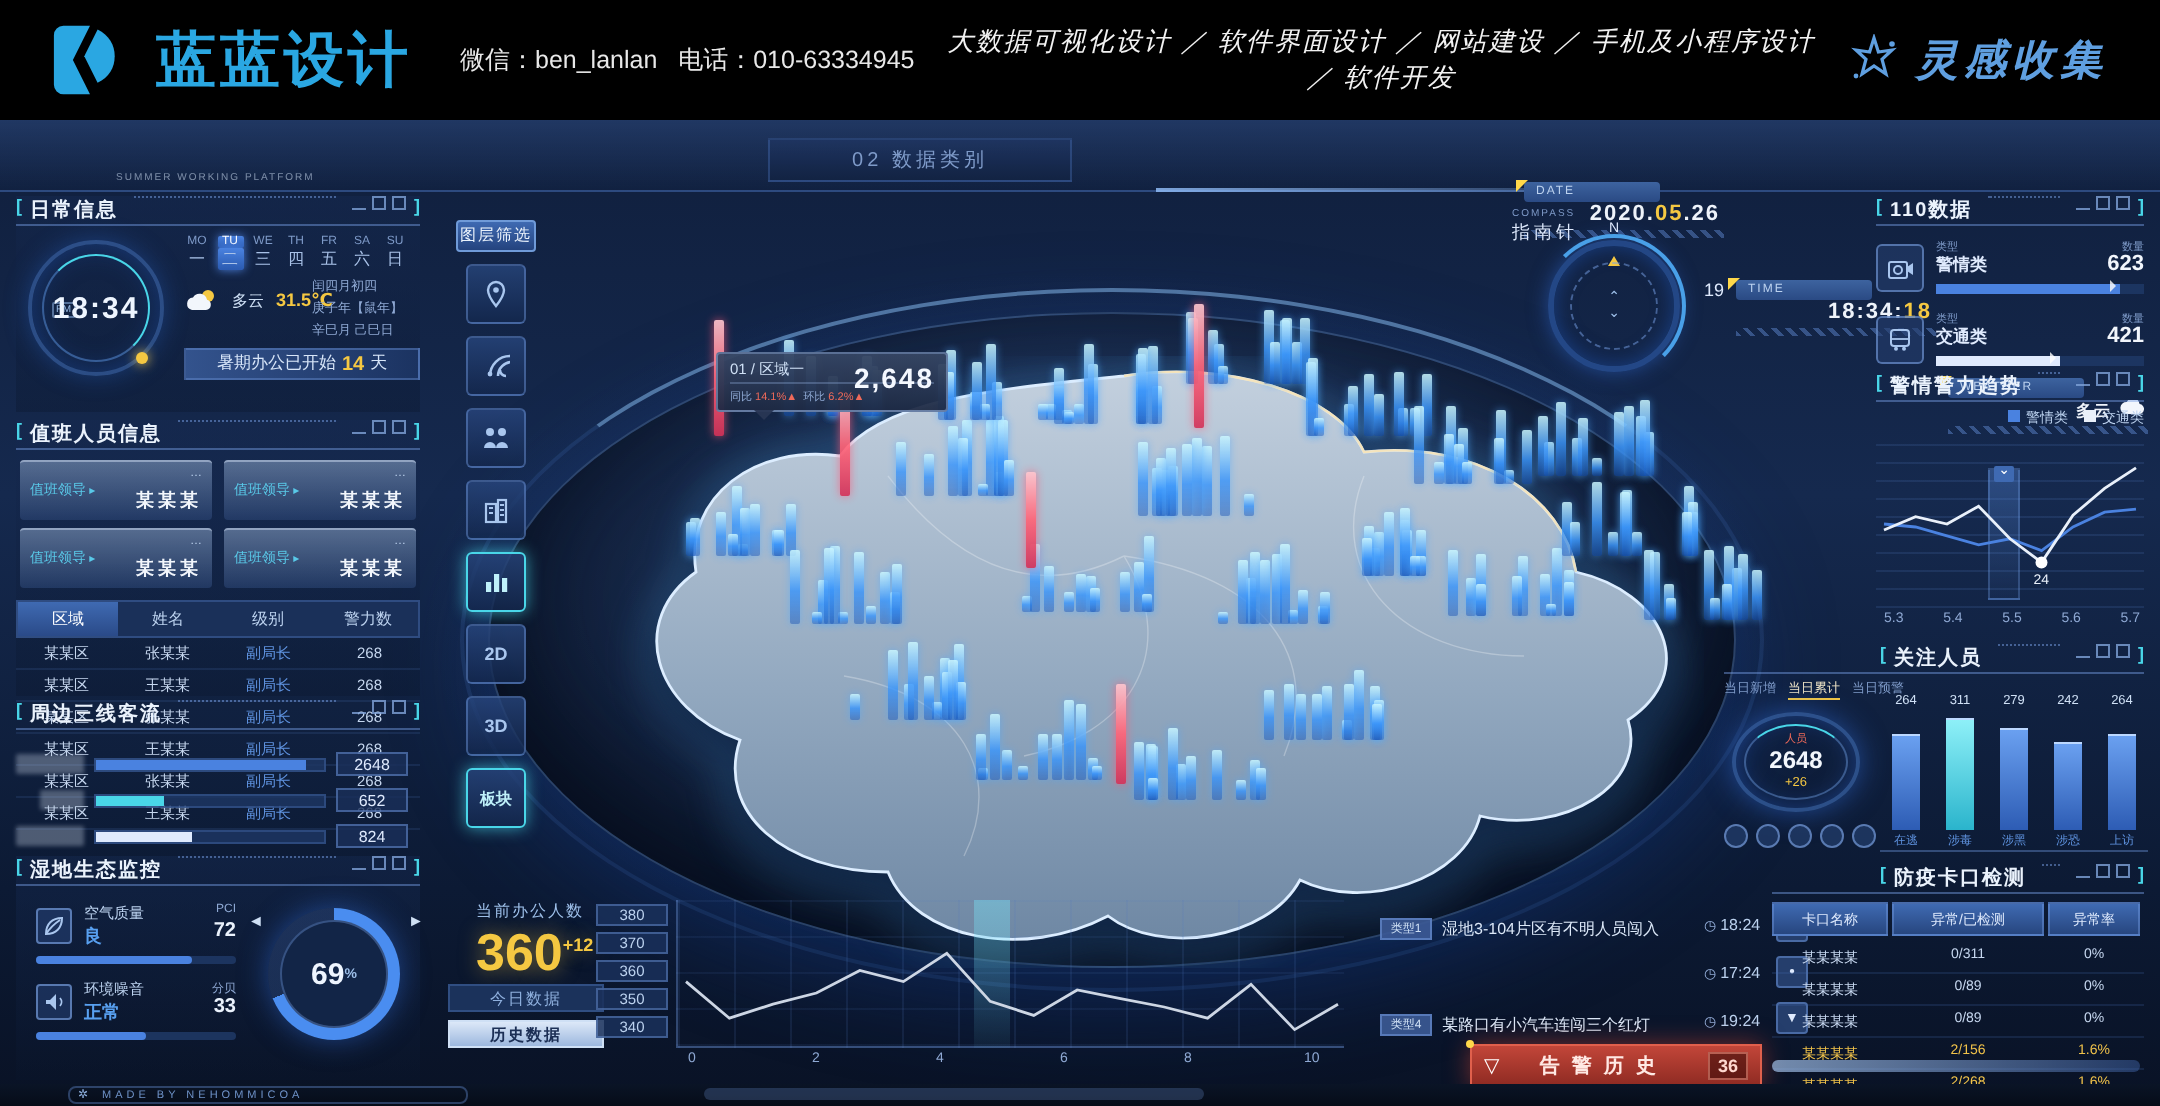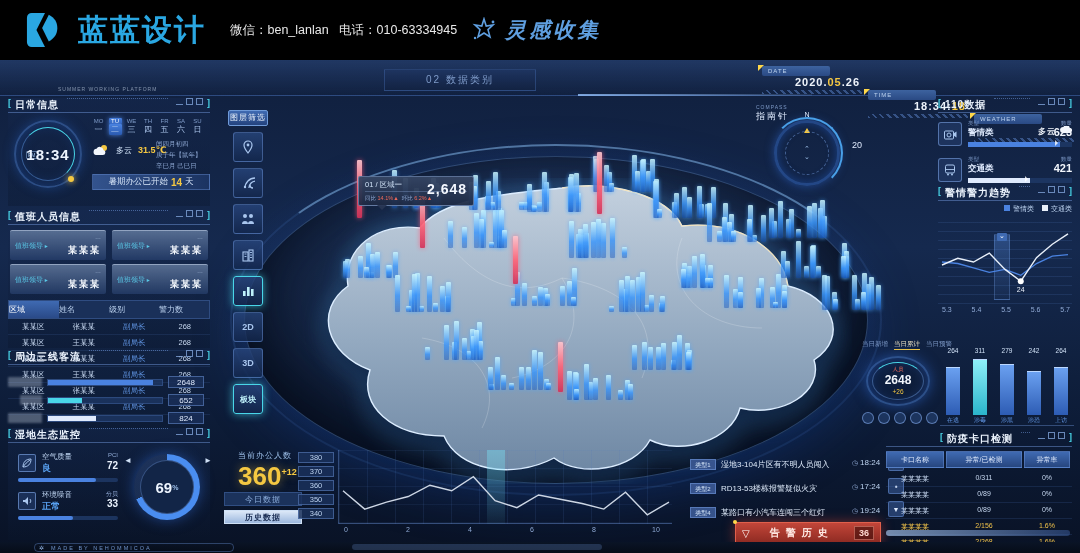--- a/index.html
+++ b/index.html
@@ -33,21 +33,21 @@
   .title-cn { color:#fff; font-size:12px; font-weight:bold; letter-spacing:2px; text-shadow:0 1px 2px rgba(0,0,20,.6); }
   .title-sub { position:absolute; left:58px; top:26px; color:rgba(210,225,245,.55); font-size:5px; letter-spacing:1px; }
 
   .tab { height:22px; display:flex; align-items:center; justify-content:center; font-size:10px; letter-spacing:2px; cursor:pointer; }
   .tab.active { background:linear-gradient(180deg,#eef4fc,#9db8de); color:#1c2f55; font-weight:bold;
     border:1px solid #cfe0f5; box-shadow:0 0 8px rgba(160,200,255,.4); }
   .tab.active::before { content:""; position:absolute; right:-2px; top:-3px; width:4px; height:4px; background:#ffd84a; border-radius:50%; }
   .tab.inactive { background:linear-gradient(180deg,rgba(30,52,96,.9),rgba(18,34,66,.9)); color:#7e9ac8; border:1px solid rgba(70,110,180,.4); }
   .tab .tabico { width:14px; height:8px; border:1px solid currentColor; border-radius:2px; margin-right:8px; opacity:.8; }
 
-  .stat-chip { width:100px; height:24px; position:relative; }
+  .stat-chip { width:100px; height:24px; position:relative;margin-top:25px; }
   .stat-chip .lab { position:absolute; left:0; top:0; width:68px; height:10px; background:linear-gradient(180deg,#3d639f,#2a4a84);
     border-radius:2px; color:#bcd2ef; font-size:6px; letter-spacing:1px; padding-left:6px; line-height:10px; }
   .stat-chip .lab::before { content:""; position:absolute; left:-4px; top:-1px; border:3px solid transparent; border-top-color:#ffd84a; border-left-color:#ffd84a; }
   .stat-chip .val { position:absolute; right:2px; top:10px; color:#eef3fa; font-size:11px; font-weight:bold; letter-spacing:1px; }
   .stat-chip .val .yel { color:#f5c842; }
   .stat-chip .hatch { position:absolute; left:0; bottom:-4px; width:100%; height:4px;
     background:repeating-linear-gradient(45deg,rgba(90,130,200,.5) 0 2px,transparent 2px 5px); }
 
   
   .p-h { position:relative; height:15px; display:flex; align-items:flex-start; gap:4px;
@@ -86,21 +86,21 @@
 
   
   .card { position:absolute; width:96px; height:30px; background:linear-gradient(180deg,rgba(150,176,212,.5),rgba(44,70,118,.6));
     border-top:1px solid rgba(220,235,255,.6); border-radius:2px; padding:3px 5px; }
   .card .role { color:#59c9e8; font-size:7px; }
   .card .role::after { content:" ▸"; color:#59c9e8; font-size:6px; }
   .card .dots3 { position:absolute; right:4px; top:3px; color:#bcd2ef; font-size:6px; letter-spacing:1px; }
   .card .nm { position:absolute; right:5px; bottom:3px; color:#f2f6fc; font-size:9px; font-weight:bold; letter-spacing:2px; }
   .dtab { position:absolute; left:0; width:202px; font-size:8px; }
   .dtab .hr { display:flex; background:rgba(28,50,92,.9); border:1px solid rgba(80,120,190,.4); }
-  .dtab .hr span { flex:1; color:#bcd2ef; padding:3px 0; }
+  .dtab .hr span { flex:1; text-align:center; color:#bcd2ef; padding:3px 0; }
   .dtab .hr span:first-child { background:linear-gradient(180deg,#3f6ab2,#2a4a88); color:#fff; }
   .dtab .rw { display:flex; border-bottom:1px solid rgba(70,110,180,.18); }
   .dtab .rw span { flex:1; text-align:center; color:#c6d7ef; padding:2.5px 0; font-size:7.5px; }
   .dtab .rw span.lv { color:#5f93e0; }
 
   
   .flowrow { position:absolute; display:flex; align-items:center; gap:5px; width:196px; }
   .flowrow .rlab { width:34px; height:10px; background:rgba(200,212,228,.35); filter:blur(1px); border-radius:1px; }
   .flowrow .track { flex:1; height:7px; background:rgba(30,55,100,.8); border:1px solid rgba(80,120,190,.35); position:relative; }
   .flowrow .fill { position:absolute; left:0; top:0; bottom:0; }
@@ -259,20 +259,21 @@
 
 <div class="banner">
   <svg class="logo-mark" viewBox="0 0 40 40">
     <path d="M6,2 h14 l-9,18 9,18 h-14 a5,5 0 0 1 -5,-5 v-26 a5,5 0 0 1 5,-5 z" fill="#2aa7e2"></path>
     <path d="M24,4 l-7,14 7,14 c6,-3 9,-8 9,-14 c0,-6 -3,-11 -9,-14 z" fill="#2aa7e2"></path>
   </svg>
   <div class="logo-text">蓝蓝设计</div>
   <div class="contact">
     <div class="l2"><span>微信：ben_lanlan</span>&nbsp;&nbsp;&nbsp;<span>电话：010-63334945</span></div>
   </div>
+  <div class="services">大数据可视化设计 ／ 软件界面设计 ／ 网站建设 ／ 手机及小程序设计 ／ 软件开发</div>
   <div class="collect">
     <svg width="26" height="26" viewBox="0 0 26 26">
       <path d="M13,2 l2.2,7 L22,8 l-5,4.6 L19,20 l-6,-4 -6,4 2,-7.4 L4,8 l6.8,1 z" fill="none" stroke="#5f9fe0" stroke-width="1.6"></path>
       <circle cx="22" cy="5" r="1.4" fill="#5f9fe0"></circle>
         <circle cx="4" cy="21" r="1.2" fill="#5f9fe0"></circle>
     </svg>
     <span>灵感收集</span>
   </div>
 </div>
 
@@ -613,21 +614,21 @@
   </div>
 
   <div class="abs compass">
     <div class="ce">COMPASS</div>
     <div class="cc">指南针</div>
     <div class="cring">
       <span class="n">N</span>
       <span class="pt"></span>
       <span class="ar">⌃<br>⌄</span>
     </div>
-    <span class="cv18">20</span>
+    <span class="cv18">19</span>
   </div>
 
   <div class="panel panel-bg" style="left:8px; top:38px; width:202px; height:108px;">
     <div class="p-h">
       <span class="t">日常信息</span>
       <span class="dots"></span>
       <span class="wctl">
           <i class="m"></i>
           <i></i>
           <i></i>
@@ -852,24 +853,20 @@
   <div class="abs oxt" style="left:468px;">4</div>
   <div class="abs oxt" style="left:530px;">6</div>
   <div class="abs oxt" style="left:592px;">8</div>
   <div class="abs oxt" style="left:652px;">10</div>
 
   <div class="alert-row" style="top:396px;">
     <span class="tag">类型1</span>
     <span class="tx">湿地3-104片区有不明人员闯入</span>
   </div>
   <div class="alert-time" style="top:398px;">18:24</div>
-  <div class="alert-row" style="top:420px;">
-    <span class="tag">类型2</span>
-    <span class="tx">RD13-53楼栋报警疑似火灾</span>
-  </div>
   <div class="alert-time" style="top:422px;">17:24</div>
   <div class="alert-row" style="top:444px;">
     <span class="tag">类型4</span>
     <span class="tx">某路口有小汽车连闯三个红灯</span>
   </div>
   <div class="alert-time" style="top:446px;">19:24</div>
   <div class="sbtn" style="top:395px;">▲</div>
   <div class="sbtn" style="top:418px; font-size:5px;">●</div>
   <div class="sbtn" style="top:441px;">▼</div>
 
@@ -952,20 +949,29 @@
     <div class="xticks" style="left:4px; top:120px; width:128px;">
       <span>5.3</span>
         <span>5.4</span>
         <span>5.5</span>
         <span>5.6</span>
         <span>5.7</span>
     </div>
   </div>
 
   <div class="panel" style="left:862px; top:262px; width:210px; height:106px;">
+    <div class="p-h" style="padding-left:78px;">
+        <span class="t">关注人员</span>
+        <span class="dots"></span>
+      <span class="wctl">
+          <i class="m"></i>
+          <i></i>
+          <i></i>
+        </span>
+      </div>
     <div class="ftabs">
       <span>当日新增</span>
       <span class="on">当日累计</span>
       <span>当日预警</span>
     </div>
     <div class="fgauge">
       <span class="fl">人员</span>
       <span class="fv">2648</span>
       <span class="fd">+26</span>
     </div>

